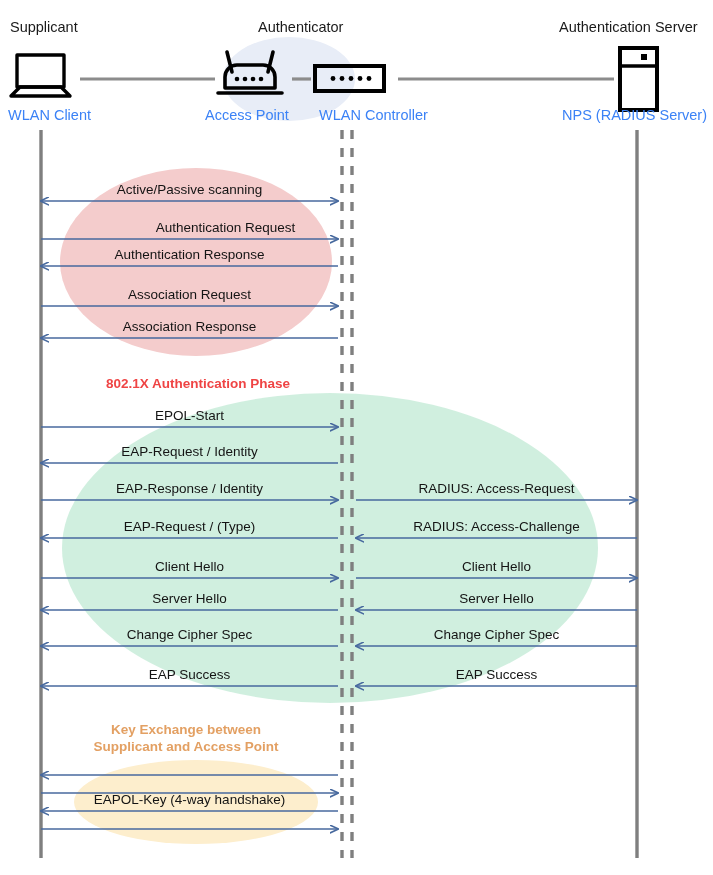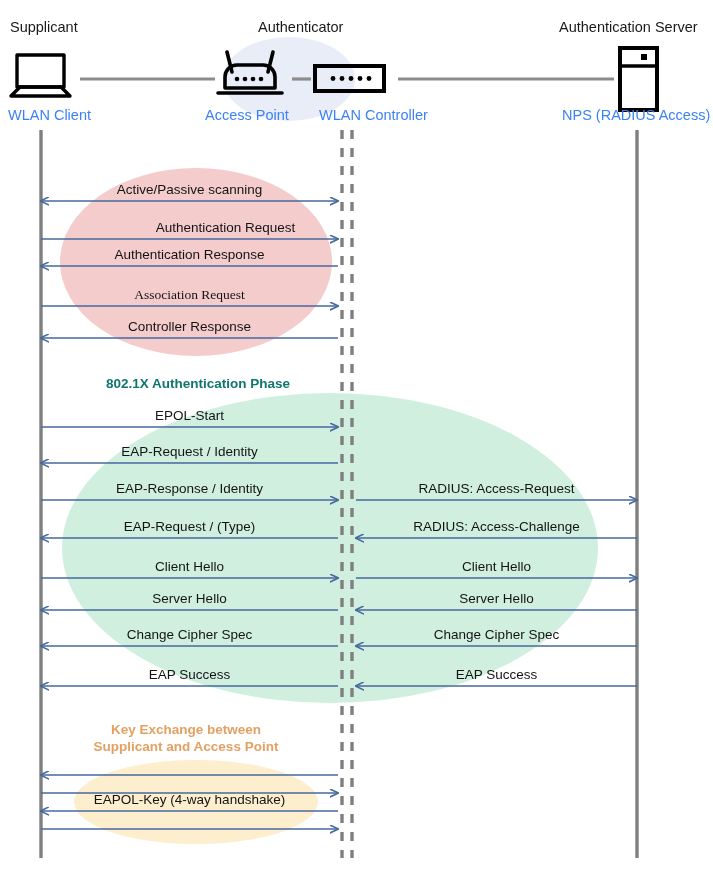--- a/index.html
+++ b/index.html
@@ -140,34 +140,34 @@
       </g>
   </svg>
 
   <div class="hdr-label" style="left:10px;top:20px;">Supplicant</div>
   <div class="hdr-label" style="left:258px;top:20px;">Authenticator</div>
   <div class="hdr-label" style="left:559px;top:20px;">Authentication Server</div>
 
   <div class="node-label" style="left:8px;top:108px;">WLAN Client</div>
   <div class="node-label" style="left:205px;top:108px;">Access Point</div>
   <div class="node-label" style="left:304px;top:108px;margin-left:15px;">WLAN Controller</div>
-  <div class="node-label" style="left:562px;top:108px;">NPS (RADIUS Access)</div>
+  <div class="node-label" style="left:562px;top:108px;">NPS (RADIUS Server)</div>
 
-  <div class="phase-label" style="left:0;top:376px;width:396px;color:#0f766e;">802.1X Authentication Phase</div>
+  <div class="phase-label" style="left:0;top:376px;width:396px;color:#ef4444;">802.1X Authentication Phase</div>
   <div class="phase-label" style="left:0;top:722px;width:372px;color:#e3a063;">
     <div>Key Exchange between</div>
     <div>Supplicant and Access Point</div>
   </div>
 
   <div id="label-layer">
       <div class="msg-label" style="left: 189.5px; top: 183px;">Active/Passive scanning</div>
       <div class="msg-label" style="left: 189.5px; top: 221px; margin-left: 36px;">Authentication Request</div>
       <div class="msg-label" style="left: 189.5px; top: 248px;">Authentication Response</div>
-      <div class="msg-label" style="left: 189.5px; top: 288px; font-family: Liberation Serif, serif;">Association Request</div>
-      <div class="msg-label" style="left: 189.5px; top: 320px;">Controller Response</div>
+      <div class="msg-label" style="left: 189.5px; top: 288px;">Association Request</div>
+      <div class="msg-label" style="left: 189.5px; top: 320px;">Association Response</div>
       <div class="msg-label" style="left: 189.5px; top: 409px;">EPOL-Start</div>
       <div class="msg-label" style="left: 189.5px; top: 445px;">EAP-Request / Identity</div>
       <div class="msg-label" style="left: 189.5px; top: 482px;">EAP-Response / Identity</div>
       <div class="msg-label" style="left: 189.5px; top: 520px;">EAP-Request / (Type)</div>
       <div class="msg-label" style="left: 189.5px; top: 560px;">Client Hello</div>
       <div class="msg-label" style="left: 189.5px; top: 592px;">Server Hello</div>
       <div class="msg-label" style="left: 189.5px; top: 628px;">Change Cipher Spec</div>
       <div class="msg-label" style="left: 189.5px; top: 668px;">EAP Success</div>
       <div class="msg-label" style="left: 496.5px; top: 482px;">RADIUS: Access-Request</div>
       <div class="msg-label" style="left: 496.5px; top: 520px;">RADIUS: Access-Challenge</div>

